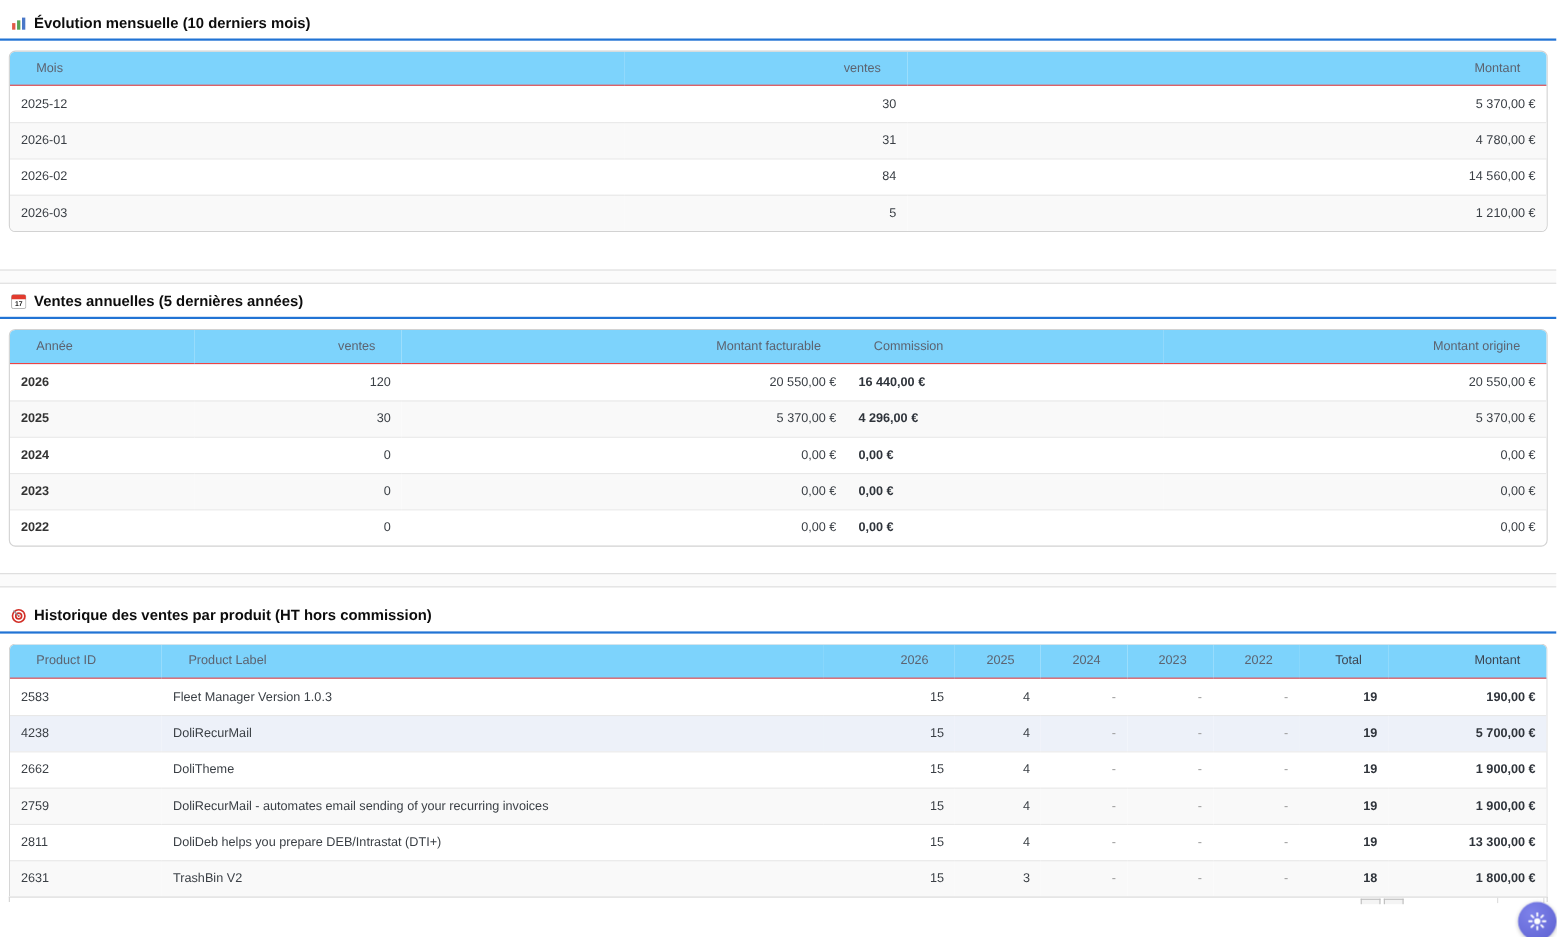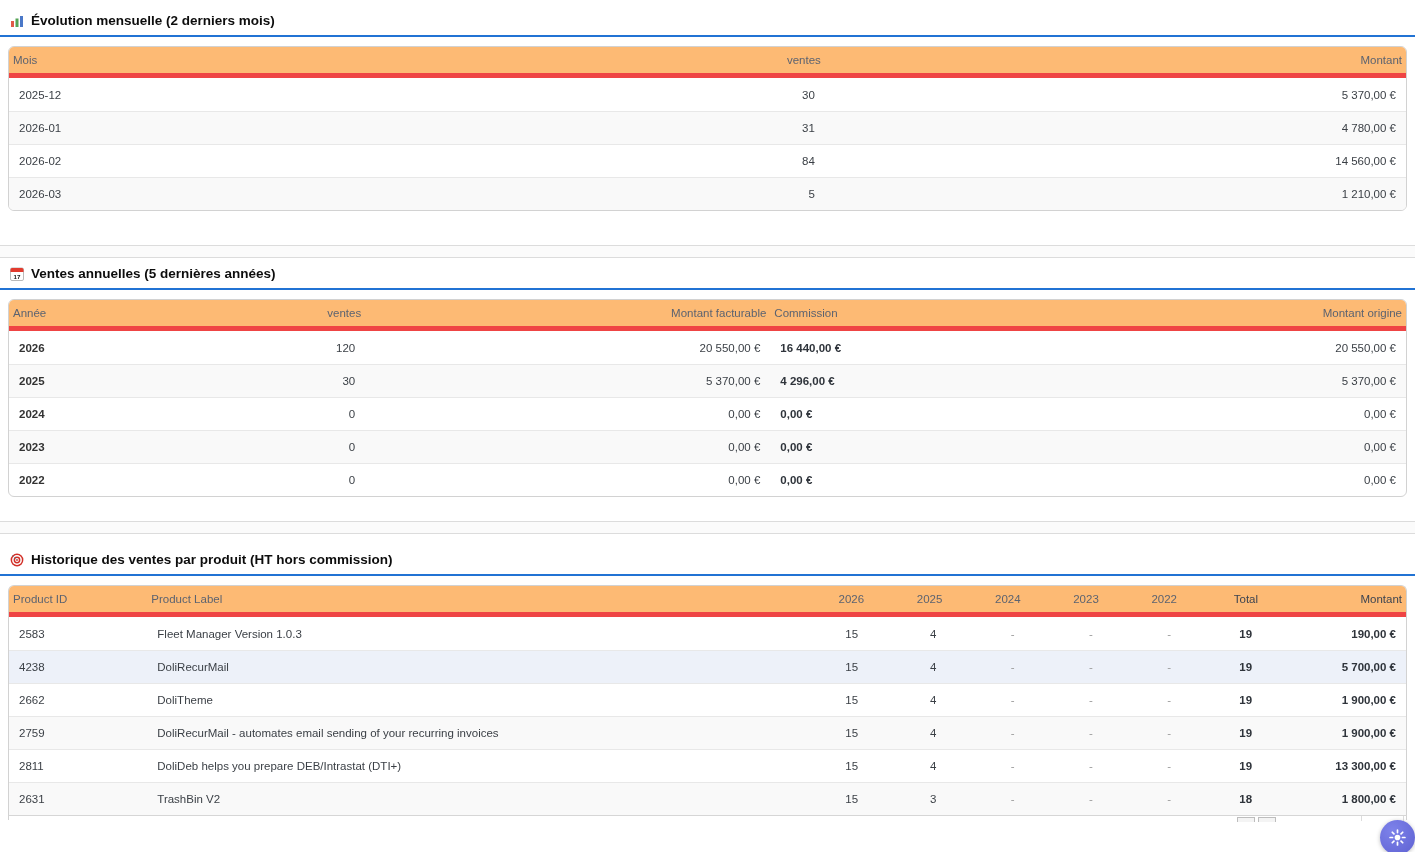--- a/index.html
+++ b/index.html
@@ -18,22 +18,22 @@
     border-top:1px solid #dcdcdc; border-bottom:1px solid #dcdcdc; }
   .divider-strip.d1 { margin-top:34px; }
   .divider-strip.d2 { margin-top:24px; }
 
   .tablewrap { margin:9px 8px 0 8px; border:1px solid #d2d2d2; border-radius:6px;
     overflow:hidden; background:#fff; }
   .sec3 .tablewrap { border-radius:6px 6px 0 0; border-bottom:none; }
 
   table { width:100%; border-collapse:separate; border-spacing:0; table-layout:fixed;
     font-size:11.5px; color:#3a3f45; }
-  th { background:#fdba74; color:#5c6370; font-weight:normal; height:31px;
-    padding:0 4px; border-bottom:5px solid #ef4444; text-align:left;
+  th { background:#7dd3fc; color:#5c6370; font-weight:normal; height:31px;
+    padding:0 24px; border-bottom:1px solid #ef4444; text-align:left;
     white-space:nowrap; overflow:hidden; }
   td { height:33px; padding:0 10px; border-top:1px solid #e8e8e8; text-align:left;
     white-space:nowrap; overflow:hidden; }
   tbody tr:first-child td { border-top:none; }
   tbody tr:nth-child(even) { background:#f9f9f9; }
   tr.hl, tbody tr.hl:nth-child(even) { background:#edf1f9; }
   td.dash { color:#9a9a9a; }
 
   
   .t1 .c0 { width:40%; }
@@ -85,21 +85,21 @@
 </head>
 <body>
 
 <div class="sec1">
   <div class="section-title-row">
     <svg class="icon13" viewBox="0 0 14 14">
       <rect x="1" y="7" width="3" height="6" fill="#e05a48"></rect>
       <rect x="5.5" y="4.5" width="3" height="8.5" fill="#55a455"></rect>
       <rect x="10" y="2" width="3" height="11" fill="#4a78c8"></rect>
     </svg>
-    <span class="section-title">Évolution mensuelle (2 derniers mois)</span>
+    <span class="section-title">Évolution mensuelle (10 derniers mois)</span>
   </div>
   <hr class="section-rule">
   <div class="tablewrap">
     <table class="t1">
       <thead>
           <tr>
             <th class="c0">Mois</th>
             <th class="c1">ventes</th>
             <th class="c2">Montant</th>
           </tr>

